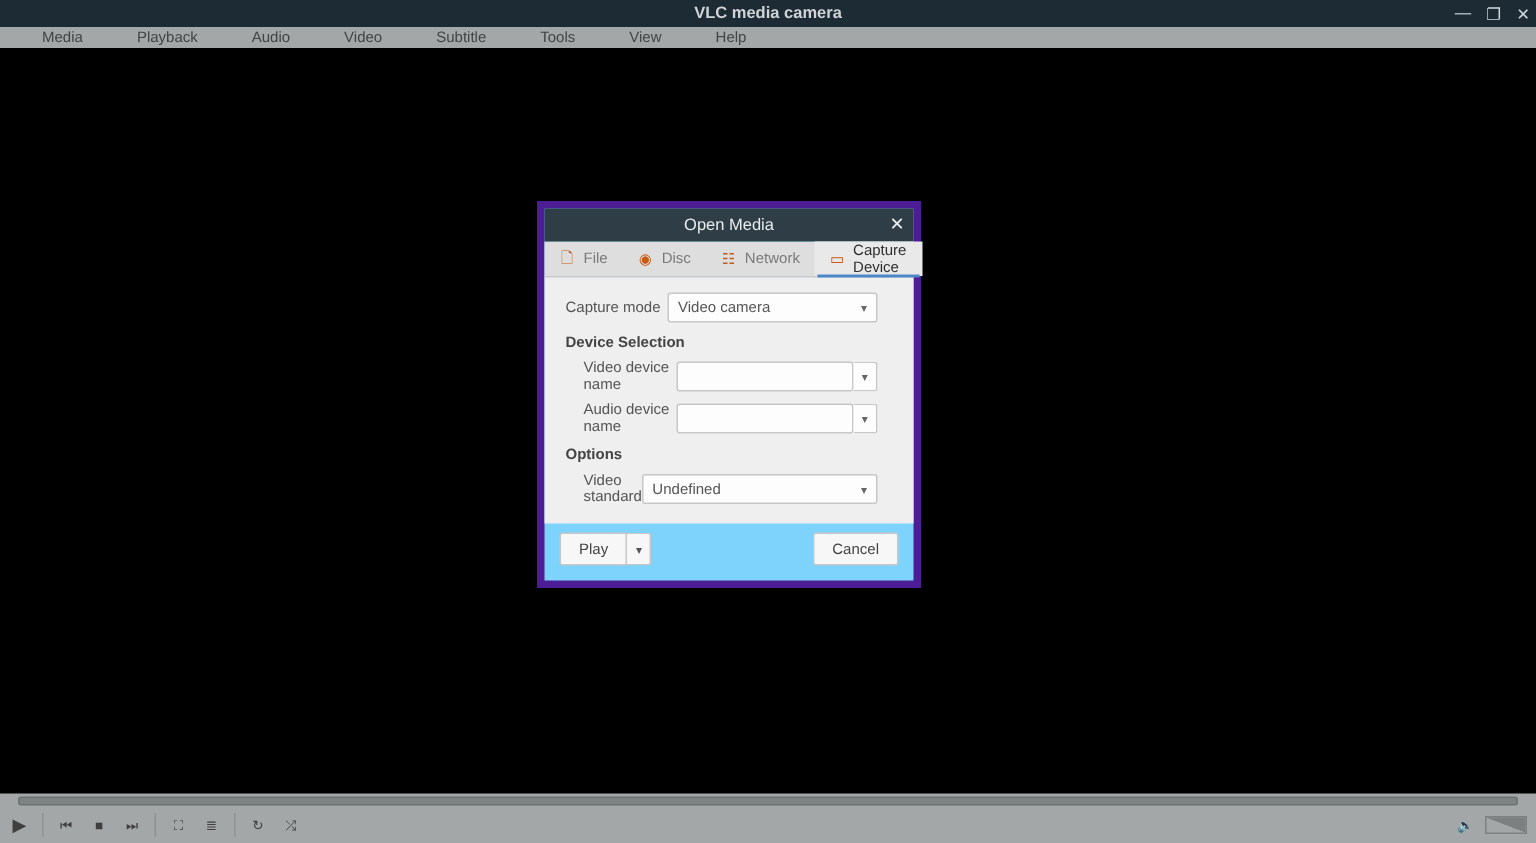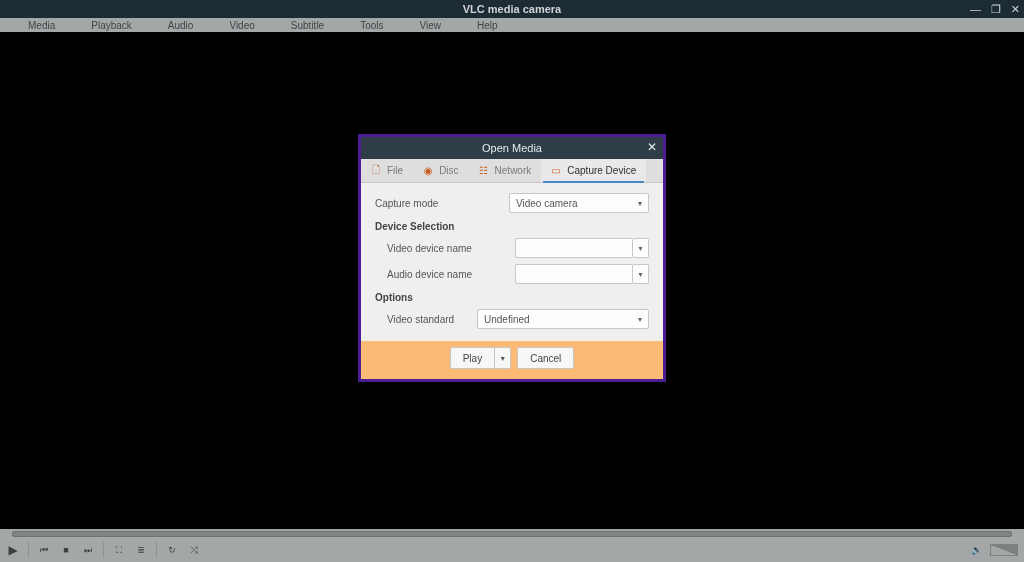--- a/index.html
+++ b/index.html
@@ -25,53 +25,53 @@
 
   
   .controls { width: 100%; height: 24px; background: #a3a7a8; display: flex; align-items: center; padding: 0 4px; gap: 4px; color: #3f3f3f; font-size: 9px; position: relative; }
   .ctrl-btn { width: 18px; height: 18px; display: inline-flex; align-items: center; justify-content: center; cursor: default; }
   .play-icon { font-size: 12px; }
   .divider-v { width: 1px; height: 16px; background: #8e9293; margin: 0 2px; }
   .vol { position: absolute; right: 6px; top: 3px; display: flex; align-items: center; gap: 4px; }
   .vol-tri { width: 28px; height: 12px; background: linear-gradient(to top right, transparent 49%, #7c8081 50%); border: 1px solid #7c8081; }
 
   
-  .dialog { position: absolute; left: 358px; top: 134px; width: 308px; background: #fdba74; border: 3px solid #4c1d95; box-shadow: 0 4px 16px rgba(0,0,0,0.4); }
+  .dialog { position: absolute; left: 358px; top: 134px; width: 256px; background: #7dd3fc; border: 5px solid #4c1d95; box-shadow: 0 4px 16px rgba(0,0,0,0.4); }
   .dlg-title { height: 22px; background: #2e3d46; color: #e8ecee; display: flex; align-items: center; justify-content: center; position: relative; font-size: 11px; }
   .dlg-close { position: absolute; right: 6px; top: 3px; color: #e8ecee; cursor: default; font-size: 12px; }
 
   .tabbar { height: 24px; background: #dedede; display: flex; align-items: stretch; border-bottom: 1px solid #c8c8c8; font-size: 10px; }
   .tab { display: flex; align-items: center; gap: 6px; padding: 0 10px; color: #7a7a7a; cursor: default; position: relative; }
   .tab .ticon { display: inline-block; width: 10px; text-align: center; }
   .tab.active { background: #e9e9e9; color: #303030; }
   .tab.active::after { content: ""; position: absolute; left: 2px; right: 2px; bottom: -1px; height: 2px; background: #4d87c6; }
   .ic-file  { color: #c85a17; }
   .ic-disc  { color: #c85a17; }
   .ic-net   { color: #c85a17; }
   .ic-cap   { color: #c85a17; }
 
-  .panel { padding: 10px 14px 6px 14px; background: #efefef; font-size: 10px; color: #555; }
+  .panel { padding: 10px 24px 6px 14px; background: #efefef; font-size: 10px; color: #555; }
 
   .row { display: flex; align-items: center; margin-bottom: 6px; }
   .row label { flex: 1; }
   .combo { width: 140px; height: 20px; background: #fdfdfd; border: 1px solid #c7c7c7; border-radius: 2px; display: flex; align-items: center; padding: 0 6px; justify-content: space-between; color: #555; gap: 20px; }
   .combo.small { width: 118px; }
   .combo .caret { color: #666; font-size: 8px; }
   .combo-drop { width: 16px; height: 20px; background: #fdfdfd; border: 1px solid #c7c7c7; border-left: none; border-radius: 0 2px 2px 0; display: flex; align-items: center; justify-content: center; font-size: 8px; color: #666; }
 
   .section-h { font-weight: 700; color: #444; margin: 8px 0 6px 0; font-size: 10px; }
   .sub { padding-left: 12px; }
 
   .adv-row { display: flex; justify-content: flex-end; margin-top: 30px; }
   .adv-btn { height: 20px; background: #f5f5f5; border: 1px solid #c7c7c7; border-radius: 2px; padding: 0 2px; font-size: 10px; color: #555; display: flex; align-items: center; }
 
   .showmore { display: flex; align-items: center; gap: 6px; padding: 8px 14px; border-top: 1px solid #d4d4d4; font-size: 10px; color: #3b6ea8; }
   .chk { width: 12px; height: 12px; border: 1px solid #b0b0b0; background: #fff; border-radius: 2px; }
 
-  .btnrow { display: flex; justify-content: center; gap: 6px; padding: 6px 10px 10px 10px; }
+  .btnrow { display: flex; justify-content: space-between; gap: 6px; padding: 6px 10px 10px 10px; }
   .btn { height: 22px; padding: 0 12px; background: #f7f7f7; border: 1px solid #c7c7c7; border-radius: 2px; font-size: 10px; color: #444; display: flex; align-items: center; }
   .btn-split { display: flex; }
   .btn-split .btn { border-top-right-radius: 0; border-bottom-right-radius: 0; }
   .btn-split .drop { width: 16px; height: 22px; background: #f7f7f7; border: 1px solid #c7c7c7; border-left: none; border-radius: 0 2px 2px 0; display: flex; align-items: center; justify-content: center; font-size: 8px; color: #555; }
 </style>
 </head>
 <body>
 
 <div class="titlebar">
   <span class="title">VLC media camera</span>

